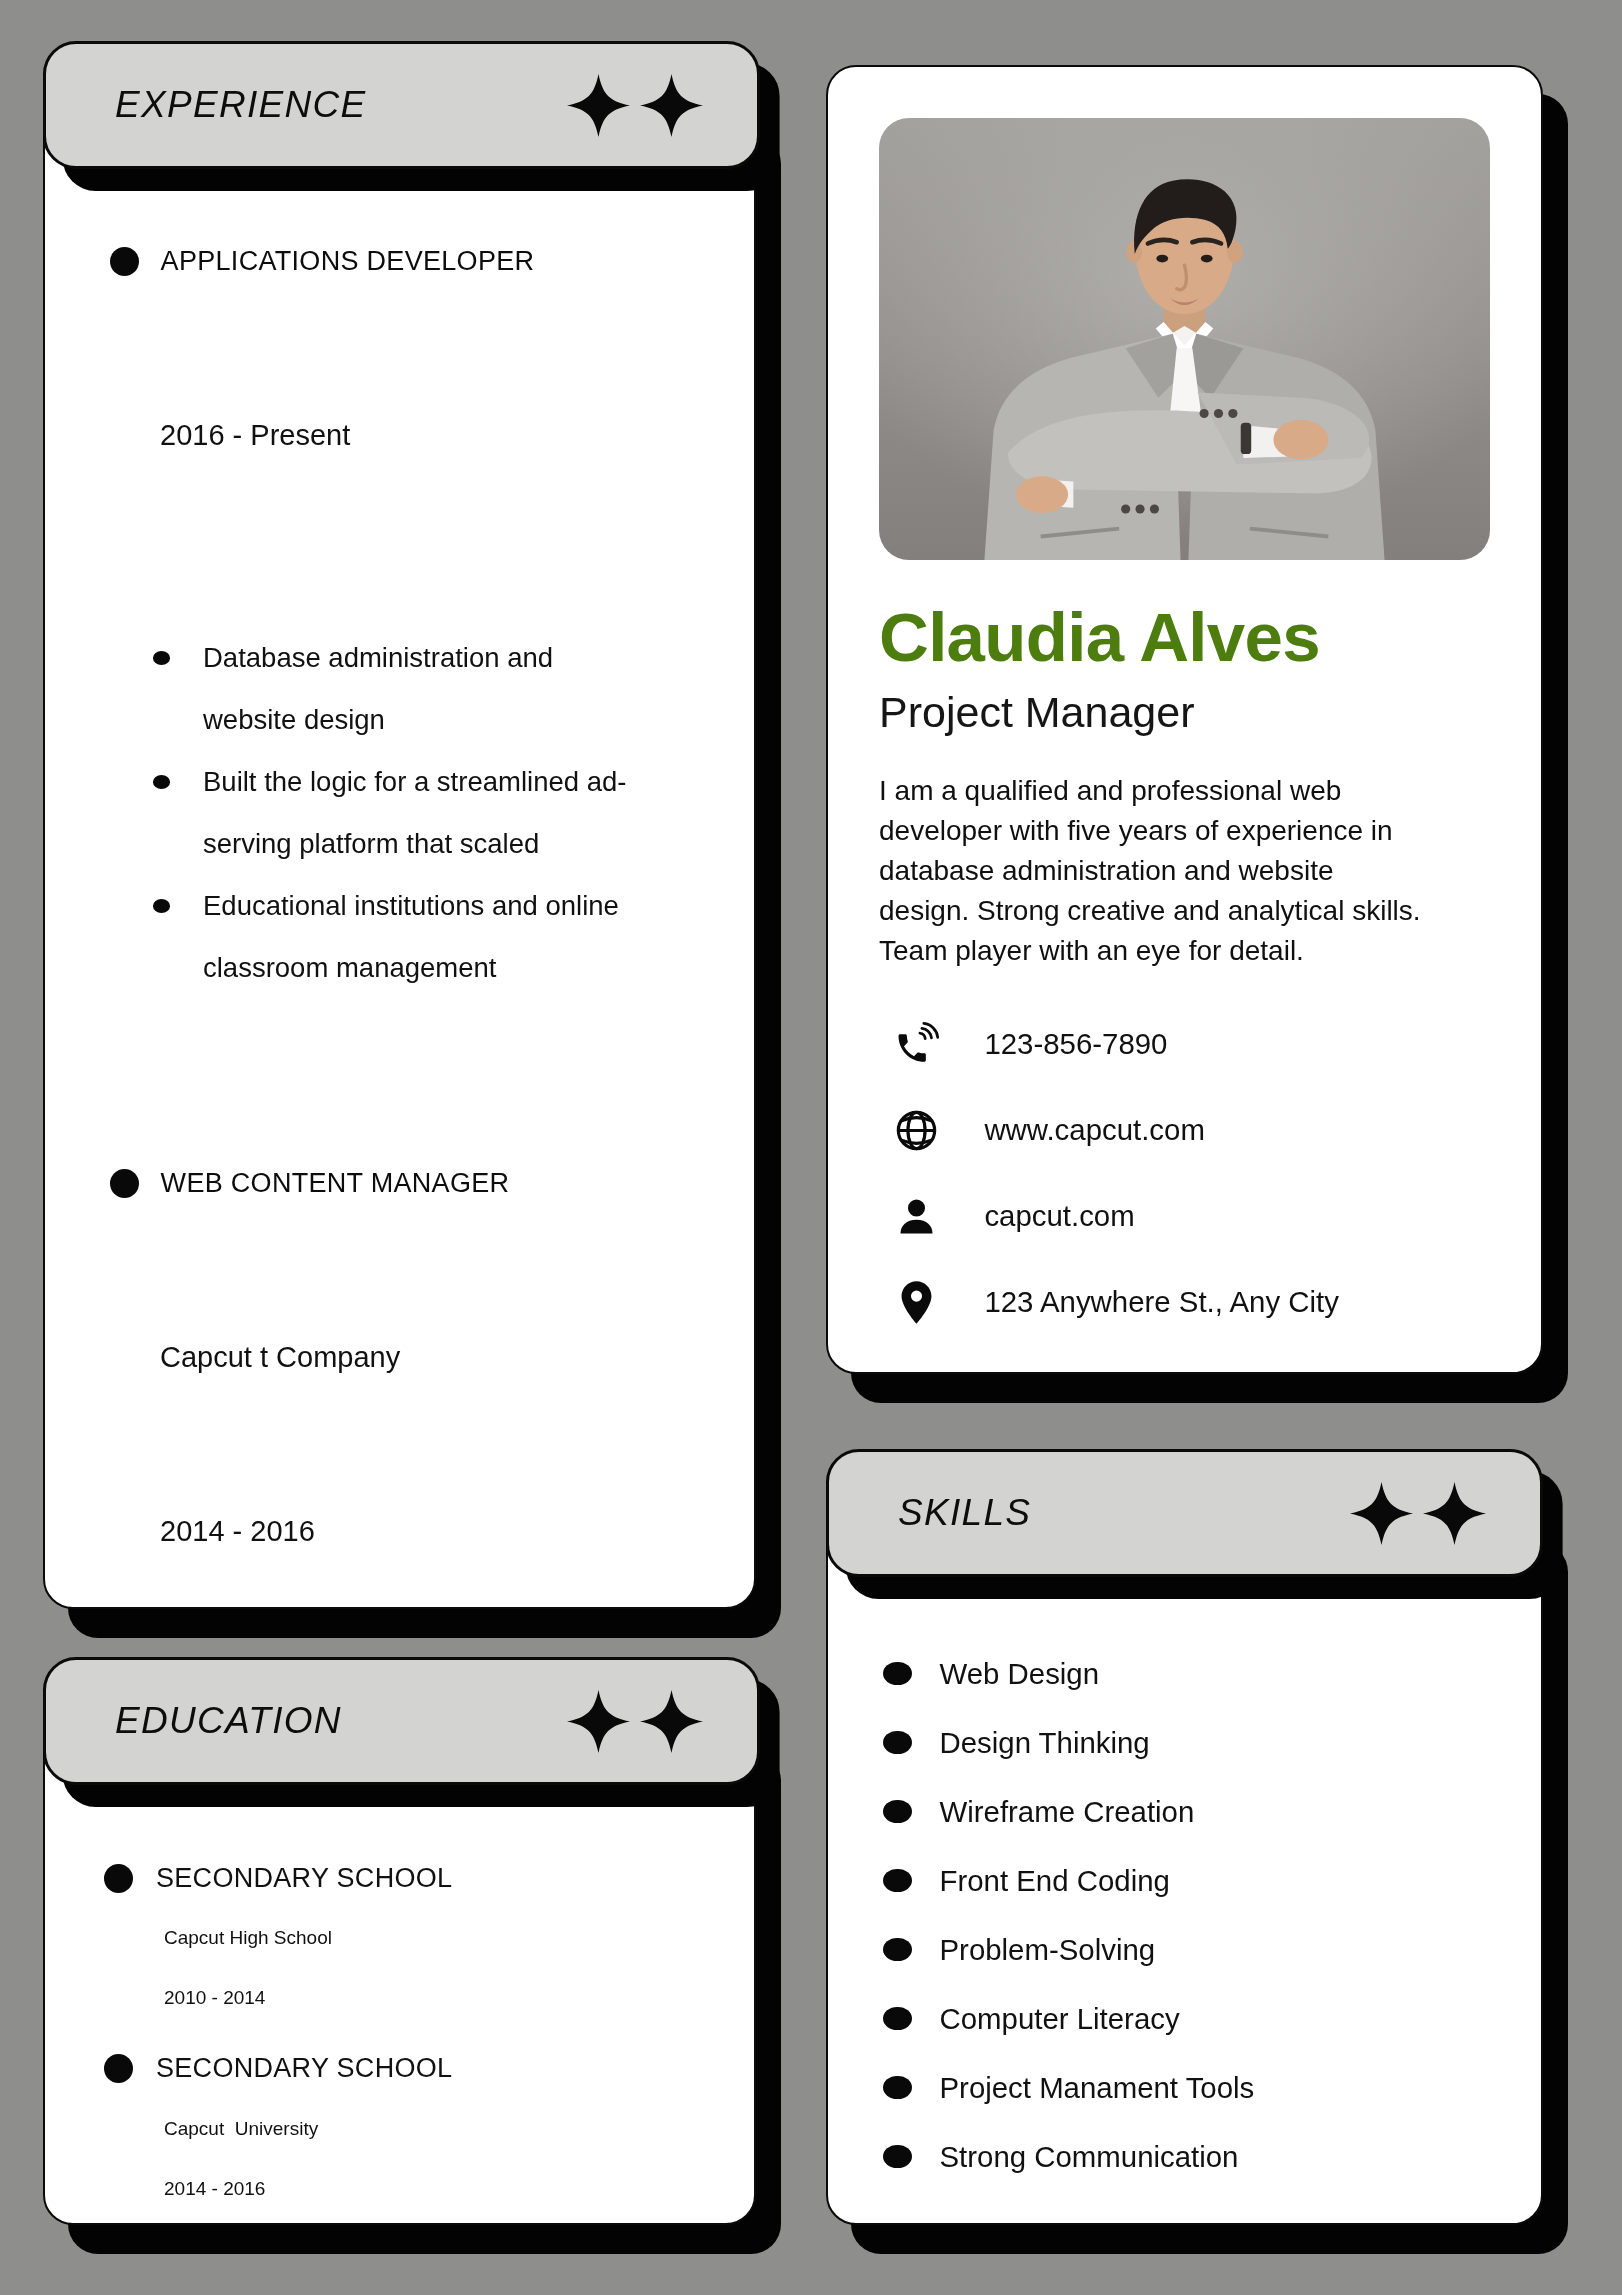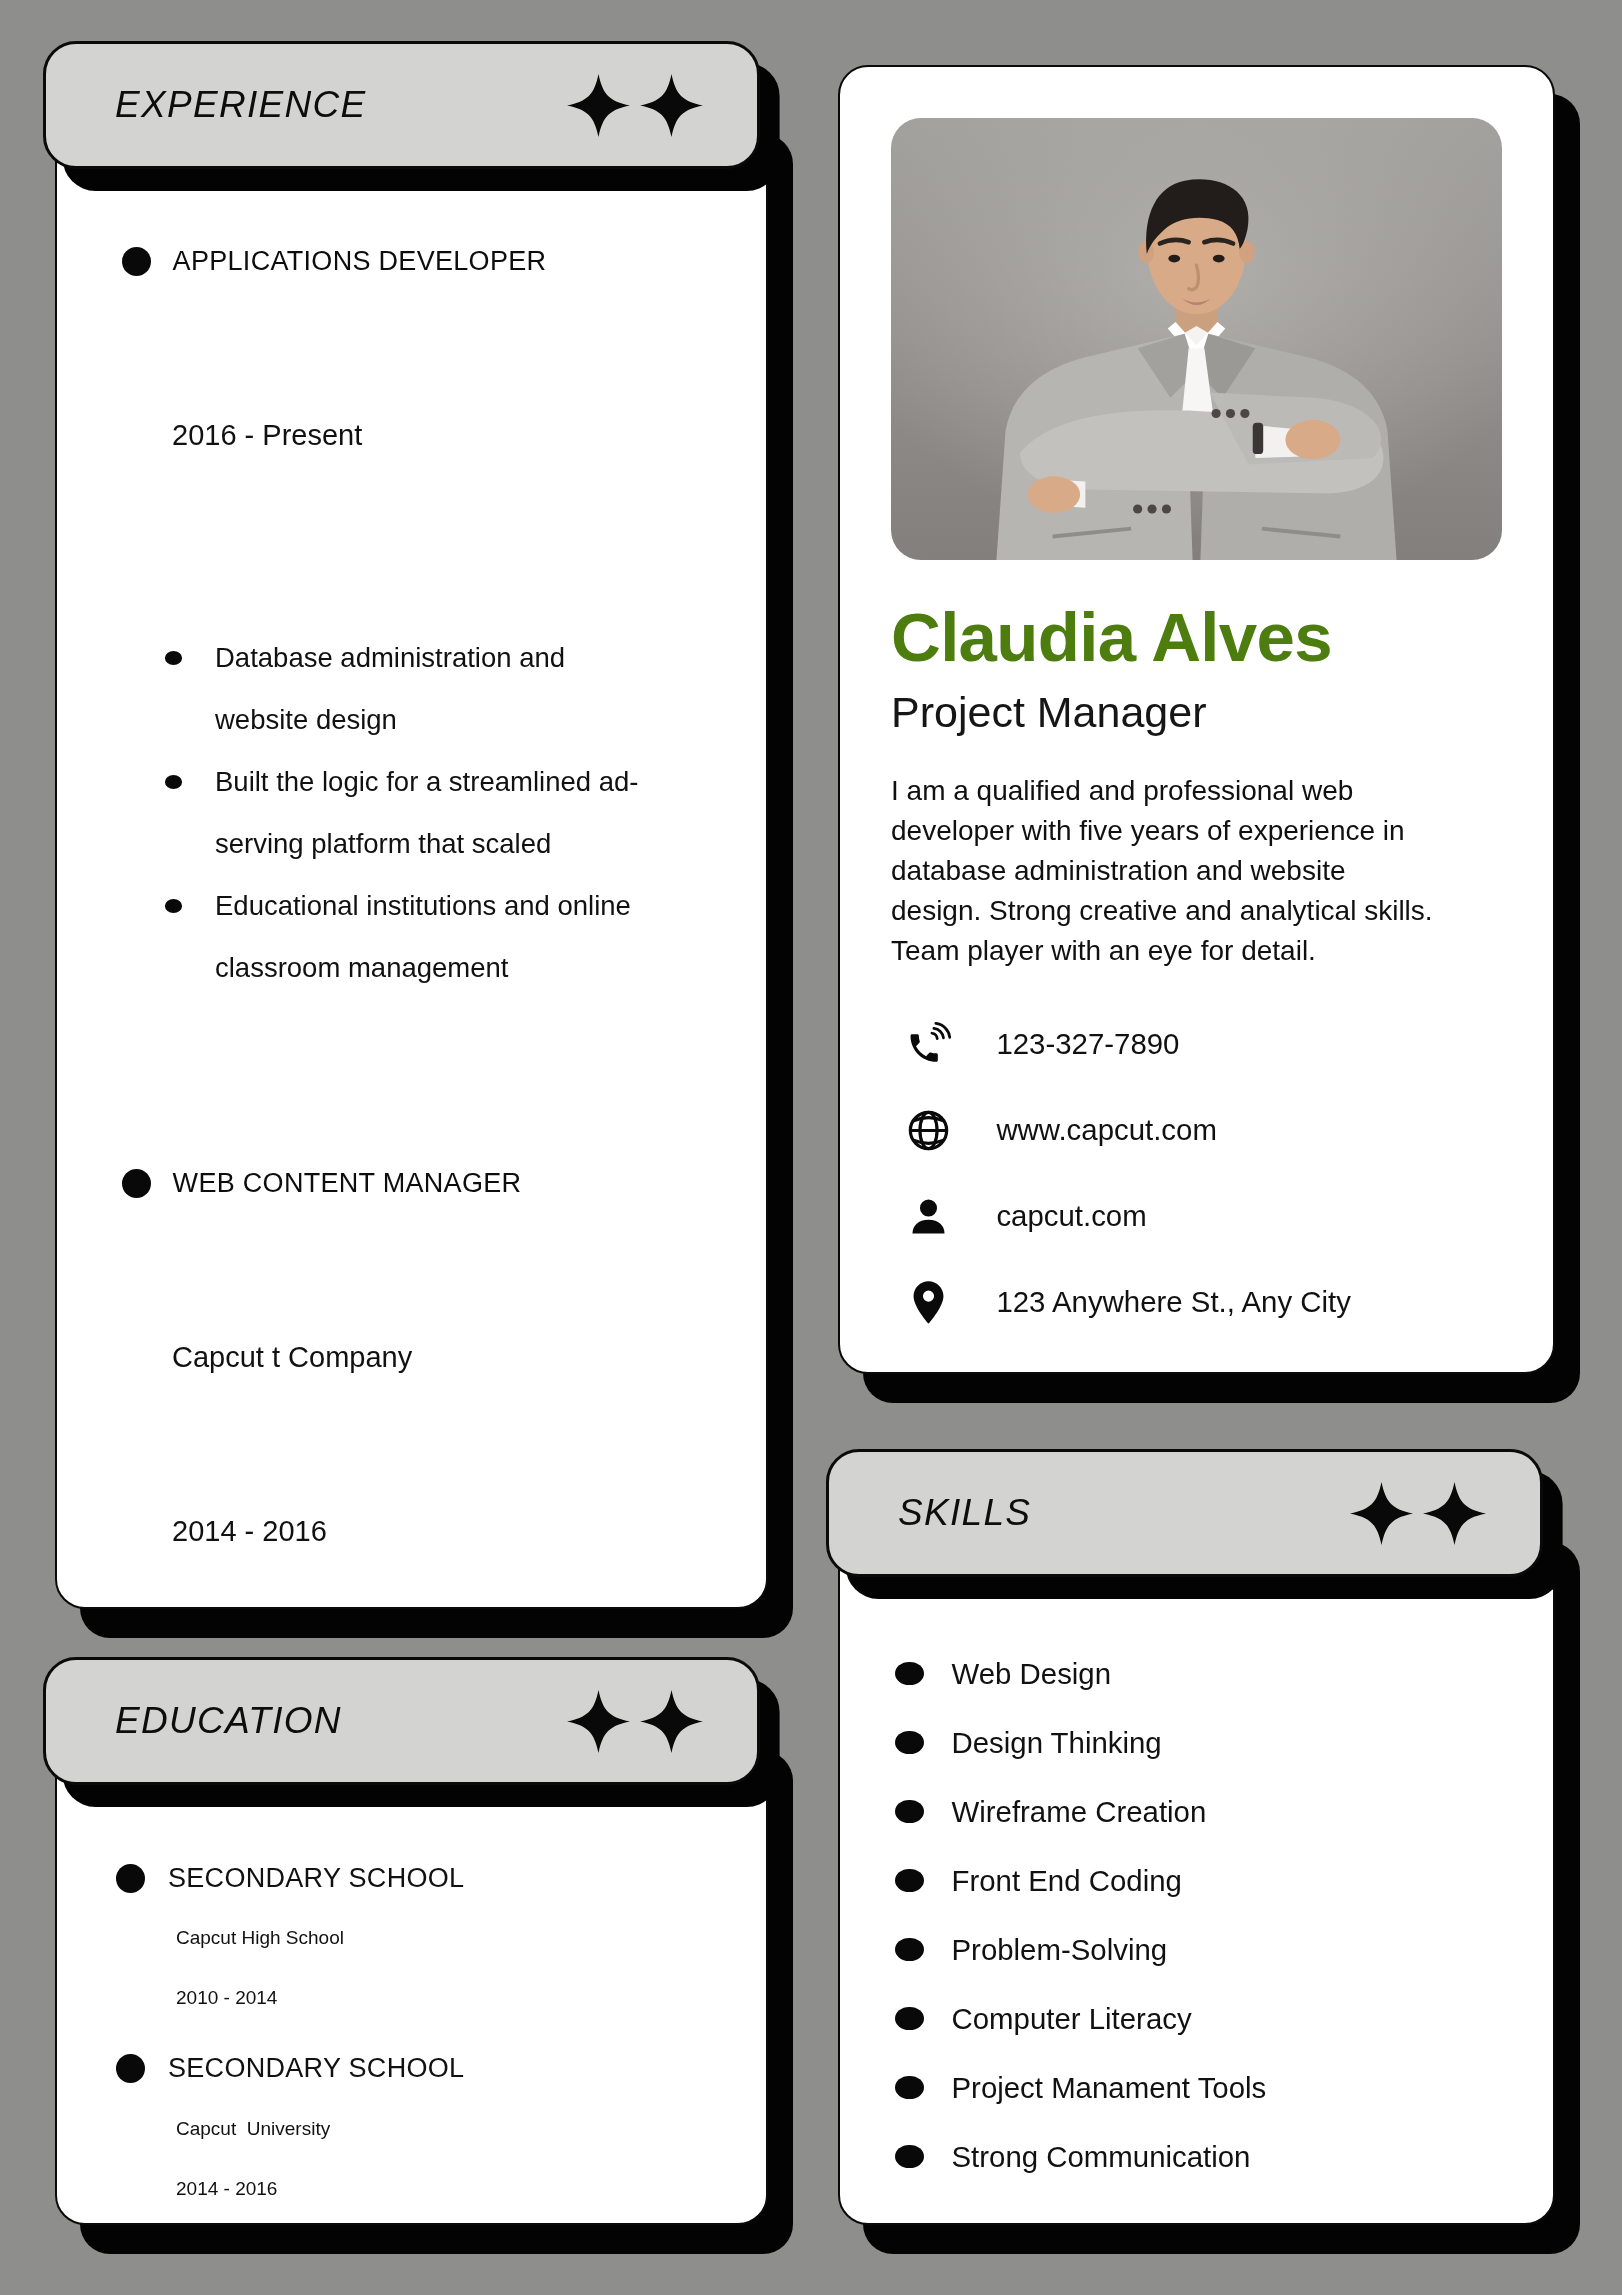--- a/index.html
+++ b/index.html
@@ -12,21 +12,21 @@
     position:absolute; height:128px; background:#d3d3d2;
     border:3.3px solid #0a0a0a; border-radius:33px;
     box-shadow:19.6px 22px 0 #030303;
     display:flex; align-items:center; padding:0 54px 0 69px; z-index:3;
   }
   .sec-title{ font-size:37px; letter-spacing:1.3px; font-weight:500; color:#0d0d0d;font-style:italic; }
   .sparkles{ margin-left:auto; display:flex; gap:10.5px; align-items:center; }
   .sparkles svg{ width:63px; height:63px; display:block; }
   .card{
     position:absolute; background:#ffffff; border:2.6px solid #0a0a0a; border-radius:30px;
-    box-shadow:25px 29px 0 #030303; z-index:2;margin-left:12px;
+    box-shadow:25px 29px 0 #030303; z-index:2;
   }
 
   
   .exp-card{ left:43px; top:105px; width:713px; height:1504px; padding:139px 52px 0 65px; }
   .job-title-row{ display:grid; grid-template-columns:29px 1fr; column-gap:21.6px; align-items:center; }
   .dot-lg{ width:29px; height:29px; border-radius:50%; background:#090909; }
   .job-title{ font-size:27px; font-weight:500; letter-spacing:0.3px; color:#0d0d0d; }
   .job-meta{ padding-left:50px; margin-top:13px; font-size:29px; line-height:58px; white-space:pre-wrap; }
   .sub-list{ list-style:none; margin-top:47px; padding-left:43px; }
   .sub-list li{ display:grid; grid-template-columns:17px 1fr; column-gap:33px; font-size:27.5px; line-height:62px; white-space:pre-wrap; }
@@ -224,21 +224,21 @@
 Team player with an eye for detail.</div>
 
     <div class="contacts">
       <div class="contact-row">
         <svg viewBox="0 0 48 48">
           <path transform="translate(1,9) scale(1.55)" fill="#0a0a0a" d="M6.62 10.79c1.44 2.83 3.76 5.14 6.59 6.59l2.2-2.21c.27-.27.67-.36 1.02-.24 1.12.37 2.33.57 3.57.57.55 0 1 .45 1 1V20c0 .55-.45 1-1 1-9.39 0-17-7.61-17-17 0-.55.45-1 1-1h3.5c.55 0 1 .45 1 1 0 1.25.2 2.45.57 3.57.11.35.03.74-.25 1.02l-2.2 2.2z"></path>
           <path d="M27.5 12.5a6 6 0 0 1 5.4 5.4" stroke="#0a0a0a" stroke-width="2.8" fill="none" stroke-linecap="round"></path>
           <path d="M29.5 7.5a11 11 0 0 1 9.8 9.8" stroke="#0a0a0a" stroke-width="2.8" fill="none" stroke-linecap="round"></path>
           <path d="M31.5 2.5a16 16 0 0 1 14.2 14.2" stroke="#0a0a0a" stroke-width="2.8" fill="none" stroke-linecap="round"></path>
         </svg>
-        <span class="contact-text">123-327-7890</span>
+        <span class="contact-text">123-856-7890</span>
       </div>
       <div class="contact-row">
         <svg viewBox="0 0 44 44">
           <g stroke="#0a0a0a" stroke-width="3" fill="none">
             <circle cx="22" cy="22" r="17"></circle>
             <ellipse cx="22" cy="22" rx="8" ry="17"></ellipse>
             <path d="M5.5 22 h33"></path>
             <path d="M8 13 q14 -6 28 0"></path>
             <path d="M8 31 q14 6 28 0"></path>
           </g>

